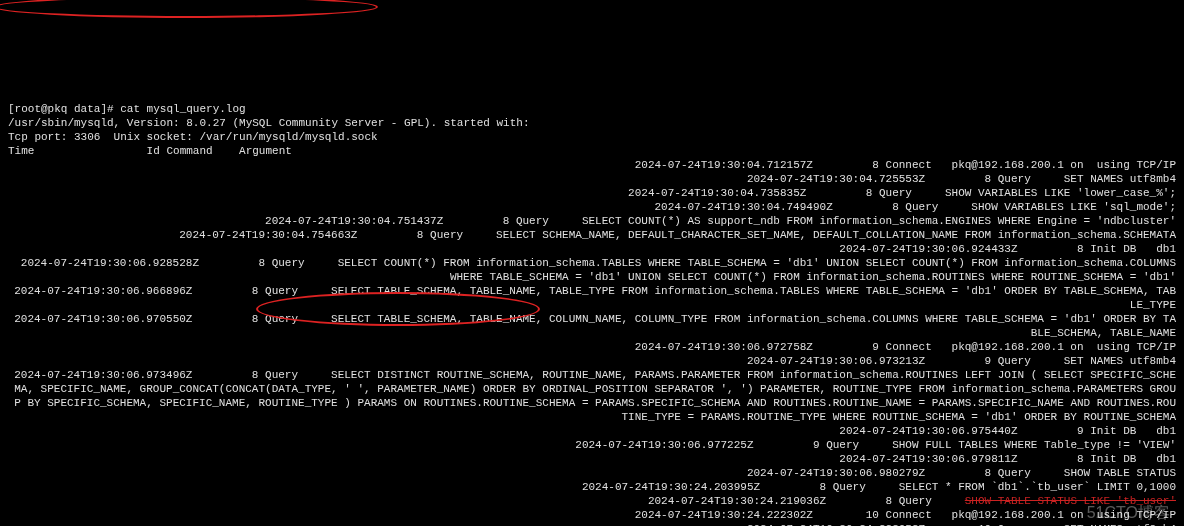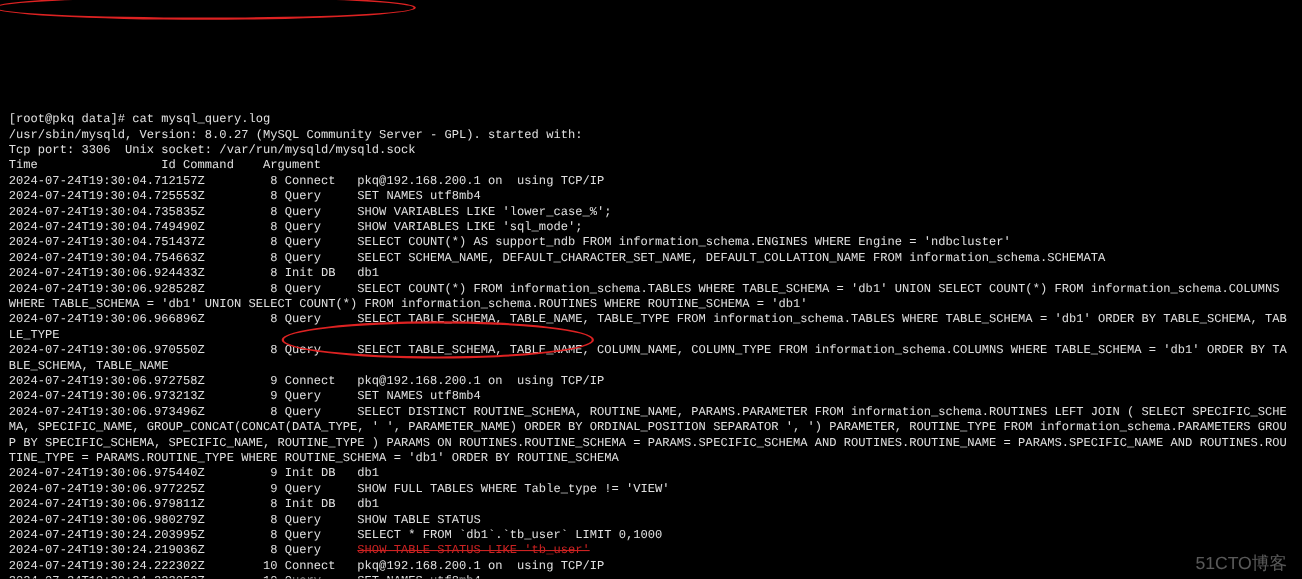--- a/index.html
+++ b/index.html
@@ -17,21 +17,21 @@
     white-space: pre;
     position: relative;
   }
   .ellipse {
     position: absolute;
     border: 2px solid #d22;
     border-radius: 50%;
     pointer-events: none;
   }
   .hdr-wrap { white-space: pre-wrap; }
-  .row { white-space: pre-wrap; word-break: break-all; }
+  .row { white-space: pre-wrap; word-break: break-all; text-align: right; }
   .strike { color: #c22; text-decoration: line-through; margin-top: 32px; }
   .watermark {
     position: absolute;
     right: 14px;
     bottom: 6px;
     color: rgba(255,255,255,0.35);
     font-family: sans-serif;
     font-size: 16px;
   }
 </style>

